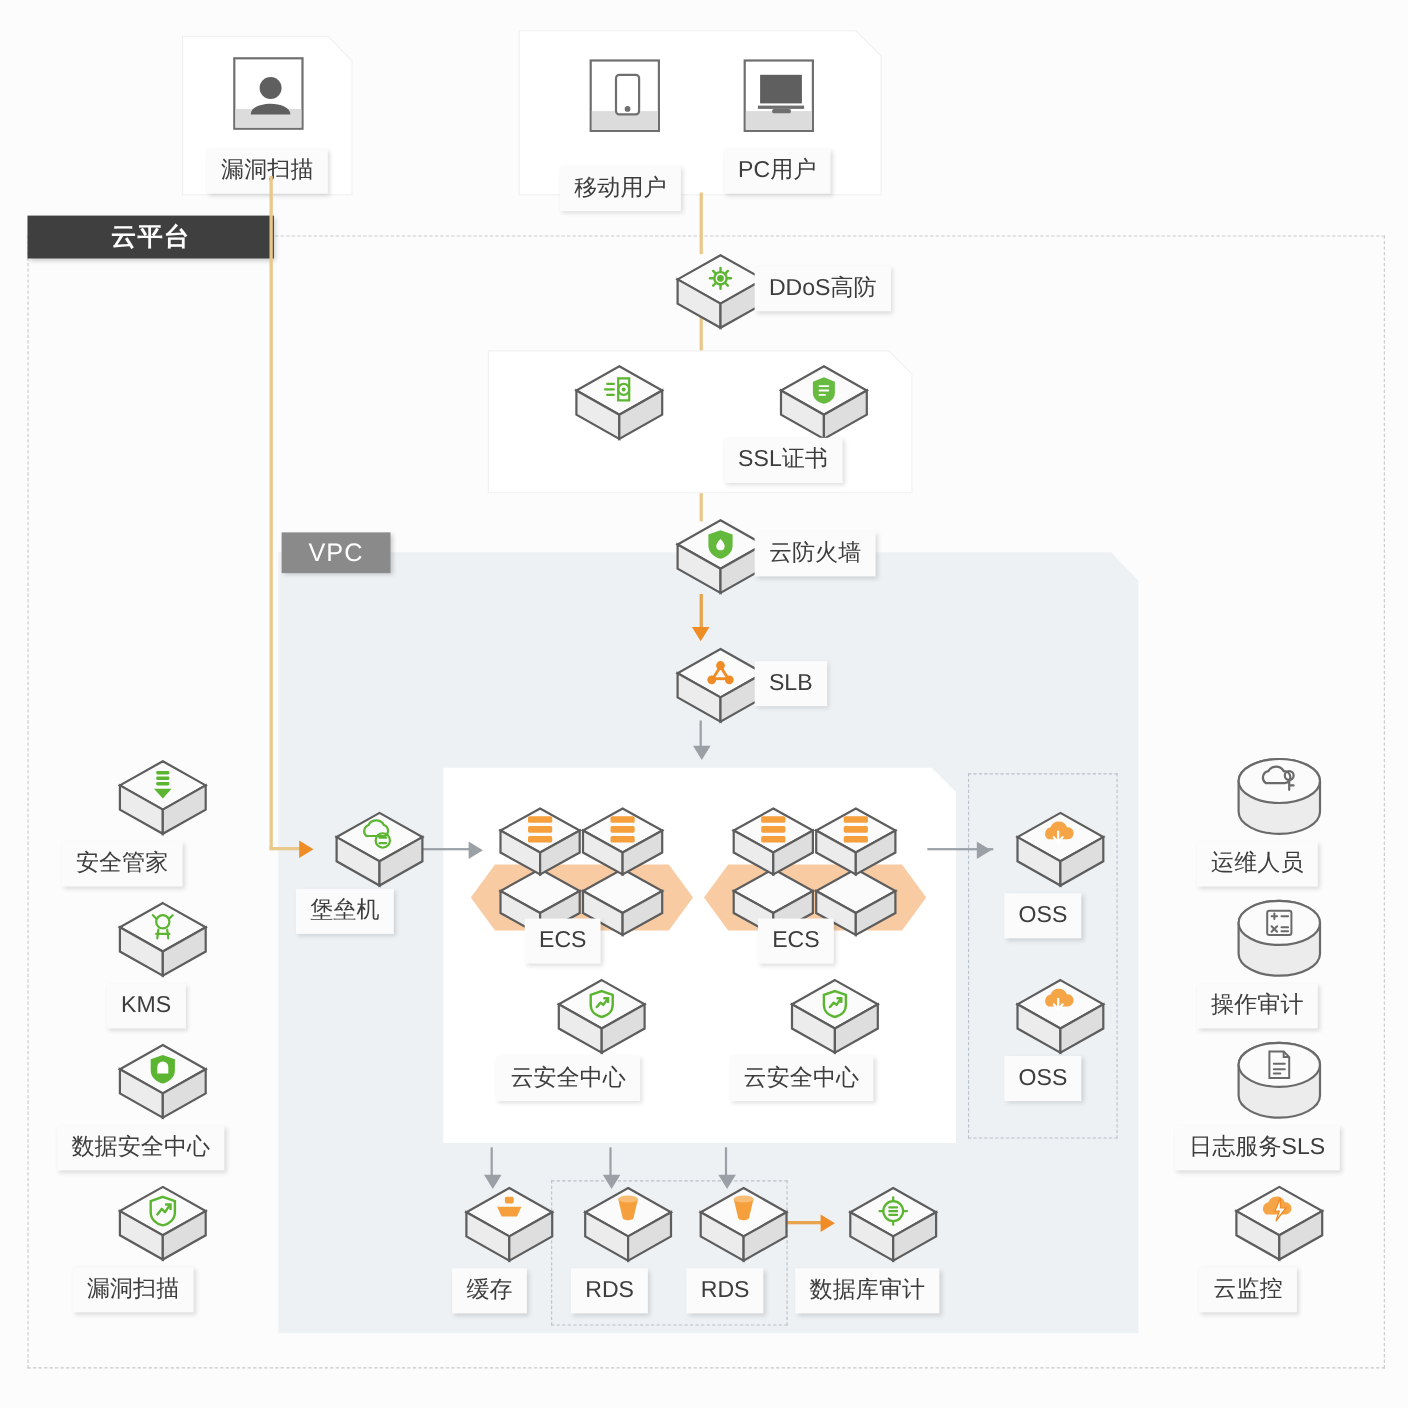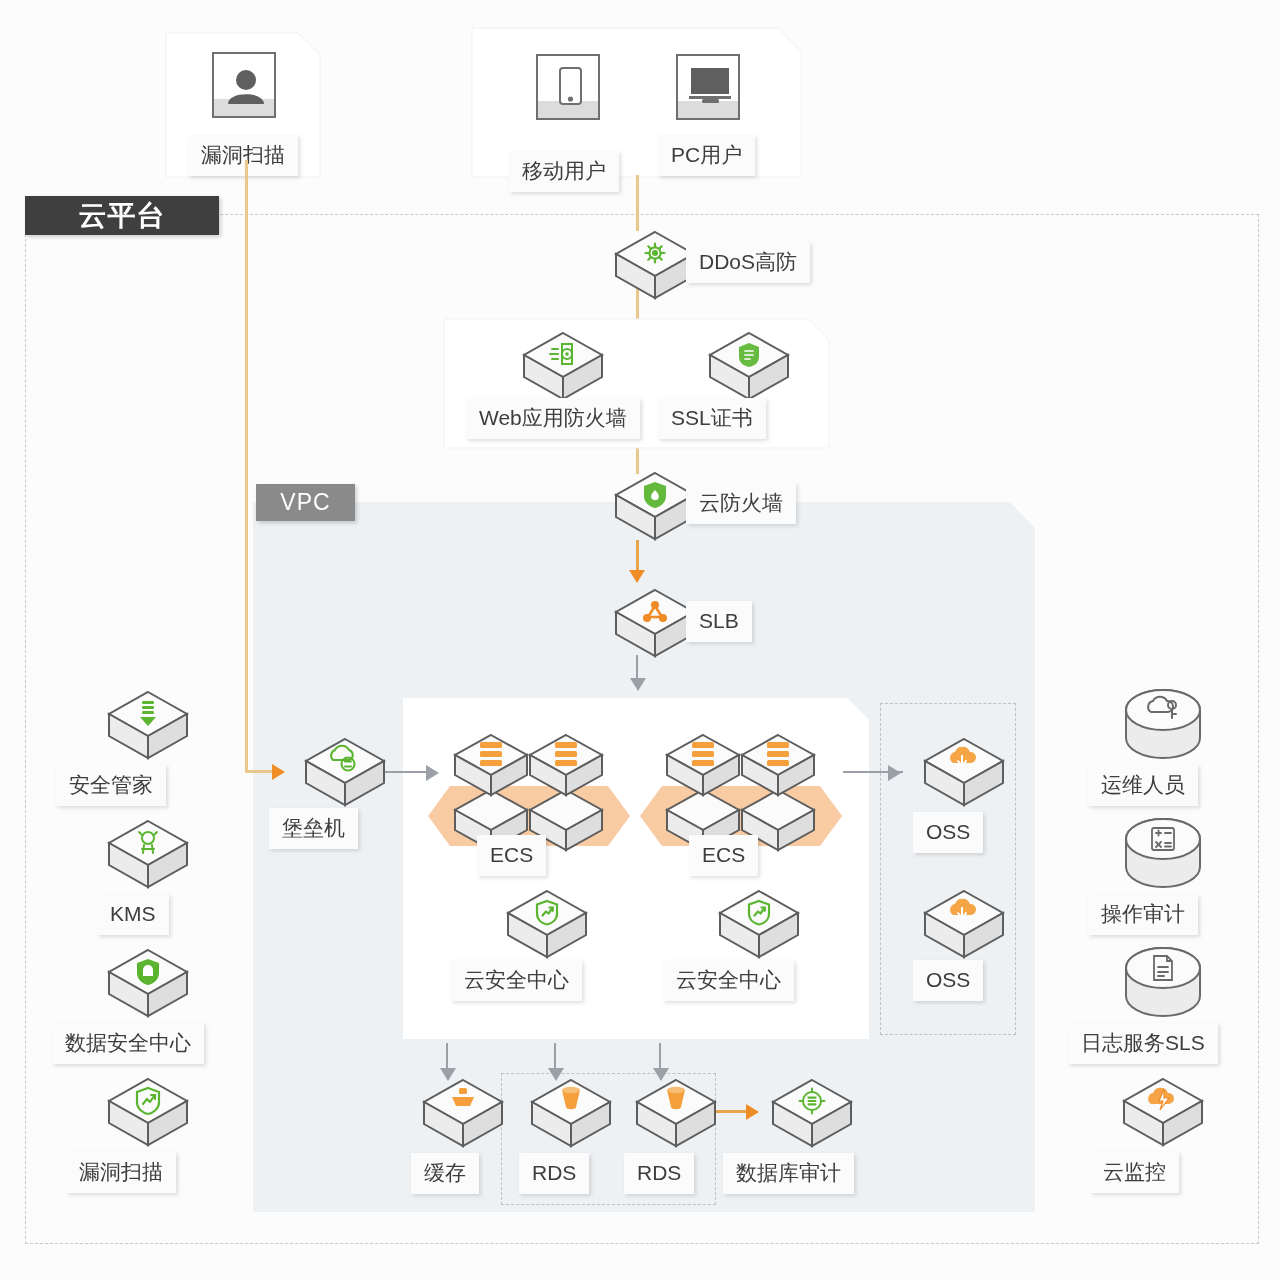--- a/index.html
+++ b/index.html
@@ -84,21 +84,21 @@
       </g>
 
       <g id="cyl">
         <path d="M6,22 A37,20 0 0 1 80,22 L80,50 A37,20 0 0 1 6,50 Z" fill="#ececec" stroke="#6a6a6a" stroke-width="2"></path>
         <ellipse cx="43" cy="22" rx="37" ry="20" fill="#fbfbfb" stroke="#6a6a6a" stroke-width="2"></ellipse>
       </g>
     </defs>
   </svg>
 
   <div class="cloud-region" style="left:25px;top:214px;width:1232px;height:1028px;"></div>
-  <div class="region-tag" style="left:25px;top:196px;width:194px;height:39px;background:#3f3f3f;font-size:28px;font-weight:bold;">
+  <div class="region-tag" style="left:25px;top:196px;width:224px;height:39px;background:#3f3f3f;font-size:23px;font-weight:bold;">
     <span>云平台</span>
   </div>
 
   <svg class="abs" style="left:253px;top:502px;" width="790" height="716">
     <path d="M0,0 L757,0 L782,26 L782,710 L0,710 Z" fill="#eef1f4"></path>
   </svg>
   <div class="region-tag" style="left:256px;top:484px;width:99px;height:37px;background:#8a8a8a;font-size:23px;">
     <span>VPC</span>
   </div>
 
@@ -214,21 +214,20 @@
           <circle cx="4" cy="0" r="1.8" fill="#5bb531"></circle>
           <g stroke="#5bb531" stroke-width="2" stroke-linecap="round">
             <line x1="-11" y1="-5" x2="-5" y2="-5"></line>
             <line x1="-13" y1="0" x2="-5" y2="0"></line>
             <line x1="-11" y1="5" x2="-5" y2="5"></line>
           </g>
         </g>
       </svg>
     </div>
   </div>
-  <div class="label abs" style="left:466px;top:398px;"><span>Web应用防火墙</span></div>
 
   <div class="node" style="left:689px;top:329px;">
     <div class="glyphbox">
       <svg width="86" height="74">
           <use href="#cube"></use>
         <g transform="translate(43,25)">
           <path d="M0,-11 L10,-7 L10,3 C10,9 5,12 0,13 C-5,12 -10,9 -10,3 L-10,-7 Z" fill="#5bb531" opacity=".92"></path>
           <g stroke="#ffffff" stroke-width="1.7" stroke-linecap="round">
             <line x1="-4" y1="-3" x2="4" y2="-3"></line>
               <line x1="-4" y1="1" x2="4" y2="1"></line>

